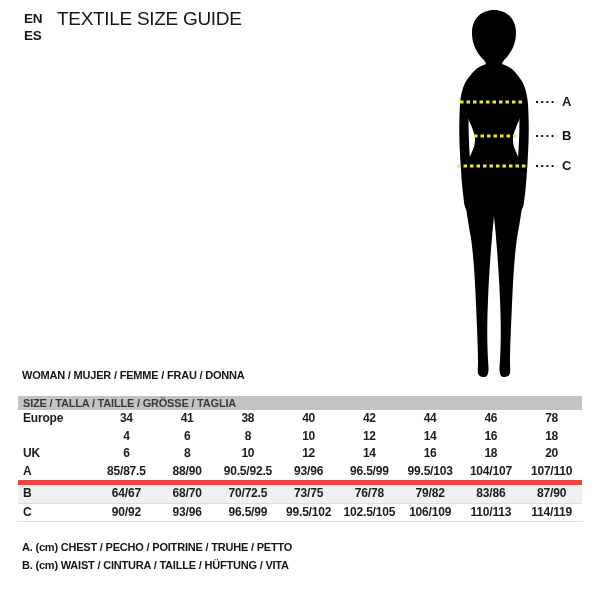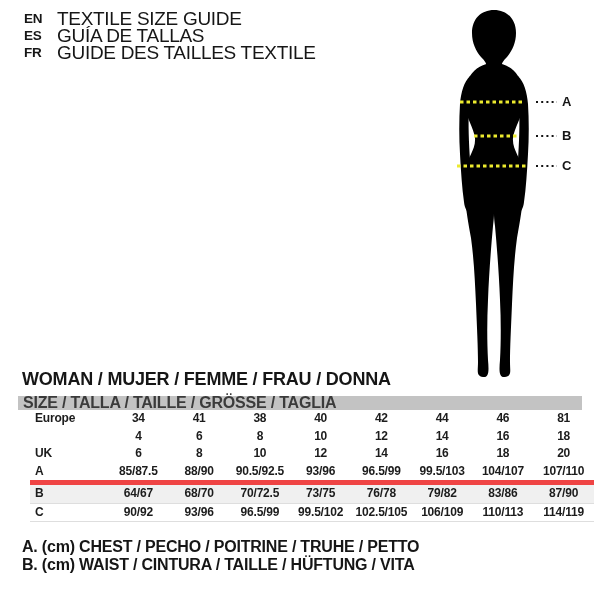--- a/index.html
+++ b/index.html
@@ -21,56 +21,51 @@
 
   
   .figure{position:absolute;left:430px;top:2px;width:170px;height:378px;}
   .figure svg{position:absolute;left:0;top:0;}
   .marker-label{position:absolute;left:132px;font-size:13px;font-weight:bold;line-height:17px;}
   .marker-a{top:91px}.marker-b{top:125px}.marker-c{top:155px}
   .yellow-dash{stroke:var(--accent-yellow);stroke-width:3;stroke-dasharray:3.5 3;}
   .black-dot{stroke:#141414;stroke-width:2;stroke-dasharray:2 3.2;}
 
   
-  .woman-title{position:absolute;left:22px;top:369px;font-size:18px;font-weight:bold;letter-spacing:-0.2px;white-space:nowrap;}
+  .woman-title{position:absolute;left:22px;top:369px;font-size:11px;font-weight:bold;letter-spacing:-0.2px;white-space:nowrap;}
   .size-table-wrap{position:absolute;left:18px;top:396px;width:564px;}
   .table-header{height:14px;line-height:14px;background:var(--header-bar);color:#3b3b3b;
-    font-size:16px;font-weight:bold;padding-left:5px;letter-spacing:-0.2px;}
-  table{width:100%;border-collapse:collapse;table-layout:fixed;margin-left:12px;}
+    font-size:11px;font-weight:bold;padding-left:5px;letter-spacing:-0.2px;}
+  table{width:100%;border-collapse:collapse;table-layout:fixed;}
   col.label-col{width:78px;}
   td{height:17.5px;line-height:17.5px;font-size:12px;font-weight:bold;text-align:center;
     letter-spacing:-0.2px;color:#1c1c1c;padding:0;white-space:nowrap;}
   td.label-cell{text-align:left;padding-left:5px;}
   tbody tr:nth-child(4){border-bottom:5px solid #ef4444;}
   tbody tr:nth-child(5){background:var(--row-shade);border-bottom:1px solid #dedede;}
   tbody tr:nth-child(6){border-bottom:1px solid #dedede;}
   tbody tr:nth-child(7){background:var(--row-shade);border-bottom:1px solid #c0c0c0;}
 
   
   .legend{position:absolute;left:22px;top:538px;}
-  .legend-line{height:18.3px;line-height:18.3px;font-size:16px;font-weight:bold;
+  .legend-line{height:18.3px;line-height:18.3px;font-size:11px;font-weight:bold;
     letter-spacing:-0.2px;white-space:nowrap;}
 </style>
 </head>
 <body>
 
 <div class="page">
 
   <div class="lang-list">
       <div class="lang-row">
         <span class="lang-code">EN</span>
         <span class="lang-label">TEXTILE SIZE GUIDE</span>
       </div>
       <div class="lang-row">
         <span class="lang-code">ES</span>
-        <span class="lang-label">GUÍA DE TALLAS</span>
-      </div>
-      <div class="lang-row">
-        <span class="lang-code">FR</span>
-        <span class="lang-label">GUIDE DES TAILLES TEXTILE</span>
       </div>
     </div>
 
   <div class="figure">
     <svg viewBox="0 0 170 378" width="170" height="378">
       <g fill="#000000">
         <path d="M64,8 C77,8 86,17 86,31 C86,41 82,49 77,55 C73,59 71,62 71,66 L57,66 C57,62 55,59 51,55 C46,49 42,41 42,31 C42,17 51,8 64,8 Z"></path>
         <path d="M64,60 C53,62 45,66 40,74 C36,82 35,92 35,102 C35,114 44,126 45,136 C46,148 37,156 35,168 C33,186 45,202 64,212 C83,202 95,186 93,168 C91,156 82,148 83,136 C84,126 93,114 93,102 C93,92 92,82 88,74 C83,66 75,62 64,60 Z"></path>
         <path d="M40,74 C34,80 31,90 30,102 C29,118 29,136 30,152 C31,170 32,186 34,200 C35,210 41,214 42,206 C42,192 41,174 40,158 C39,142 38,122 39,106 C39,92 40,82 42,76 Z"></path>
         <path d="M88,74 C94,80 97,90 98,102 C99,118 99,136 98,152 C97,170 96,186 94,200 C93,210 87,214 86,206 C86,192 87,174 88,158 C89,142 90,122 89,106 C89,92 88,82 86,76 Z"></path>
@@ -110,21 +105,21 @@
       <tbody>
           <tr>
             <td class="label-cell">Europe</td>
             <td>34</td>
             <td>41</td>
             <td>38</td>
             <td>40</td>
             <td>42</td>
             <td>44</td>
             <td>46</td>
-            <td>81</td>
+            <td>78</td>
           </tr>
           <tr>
             <td class="label-cell"></td>
             <td>4</td>
             <td>6</td>
             <td>8</td>
             <td>10</td>
             <td>12</td>
             <td>14</td>
             <td>16</td>

